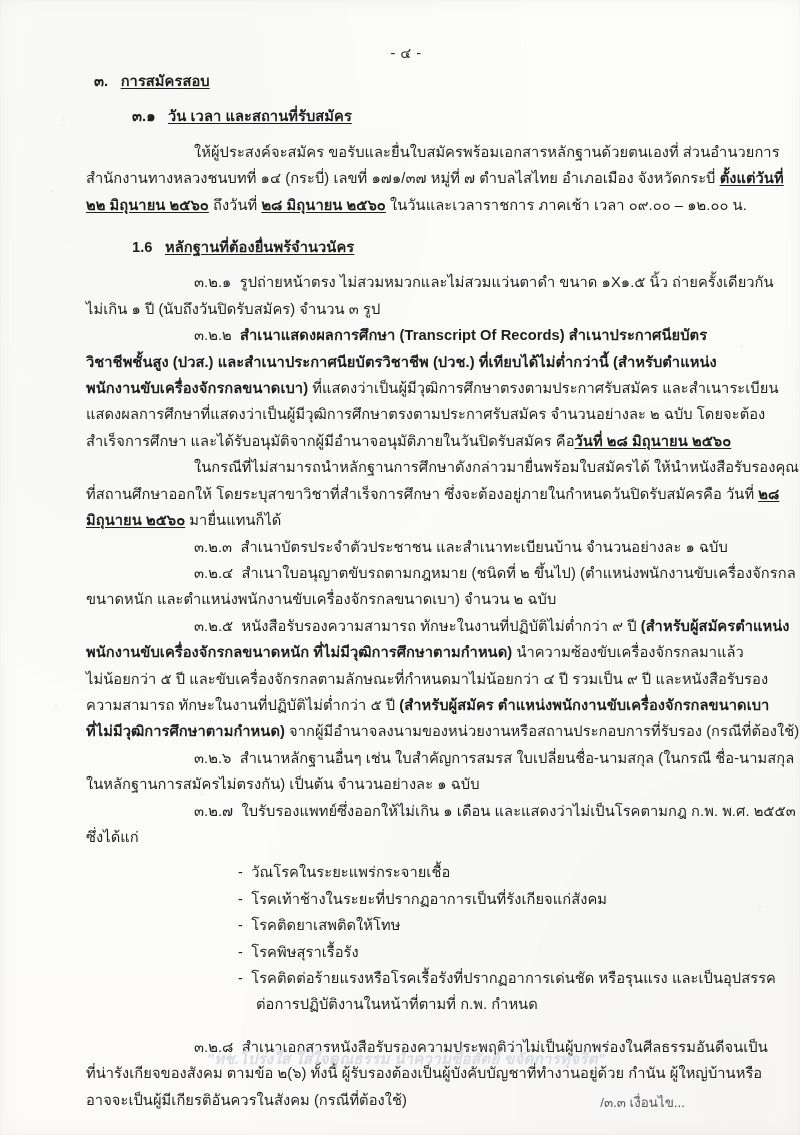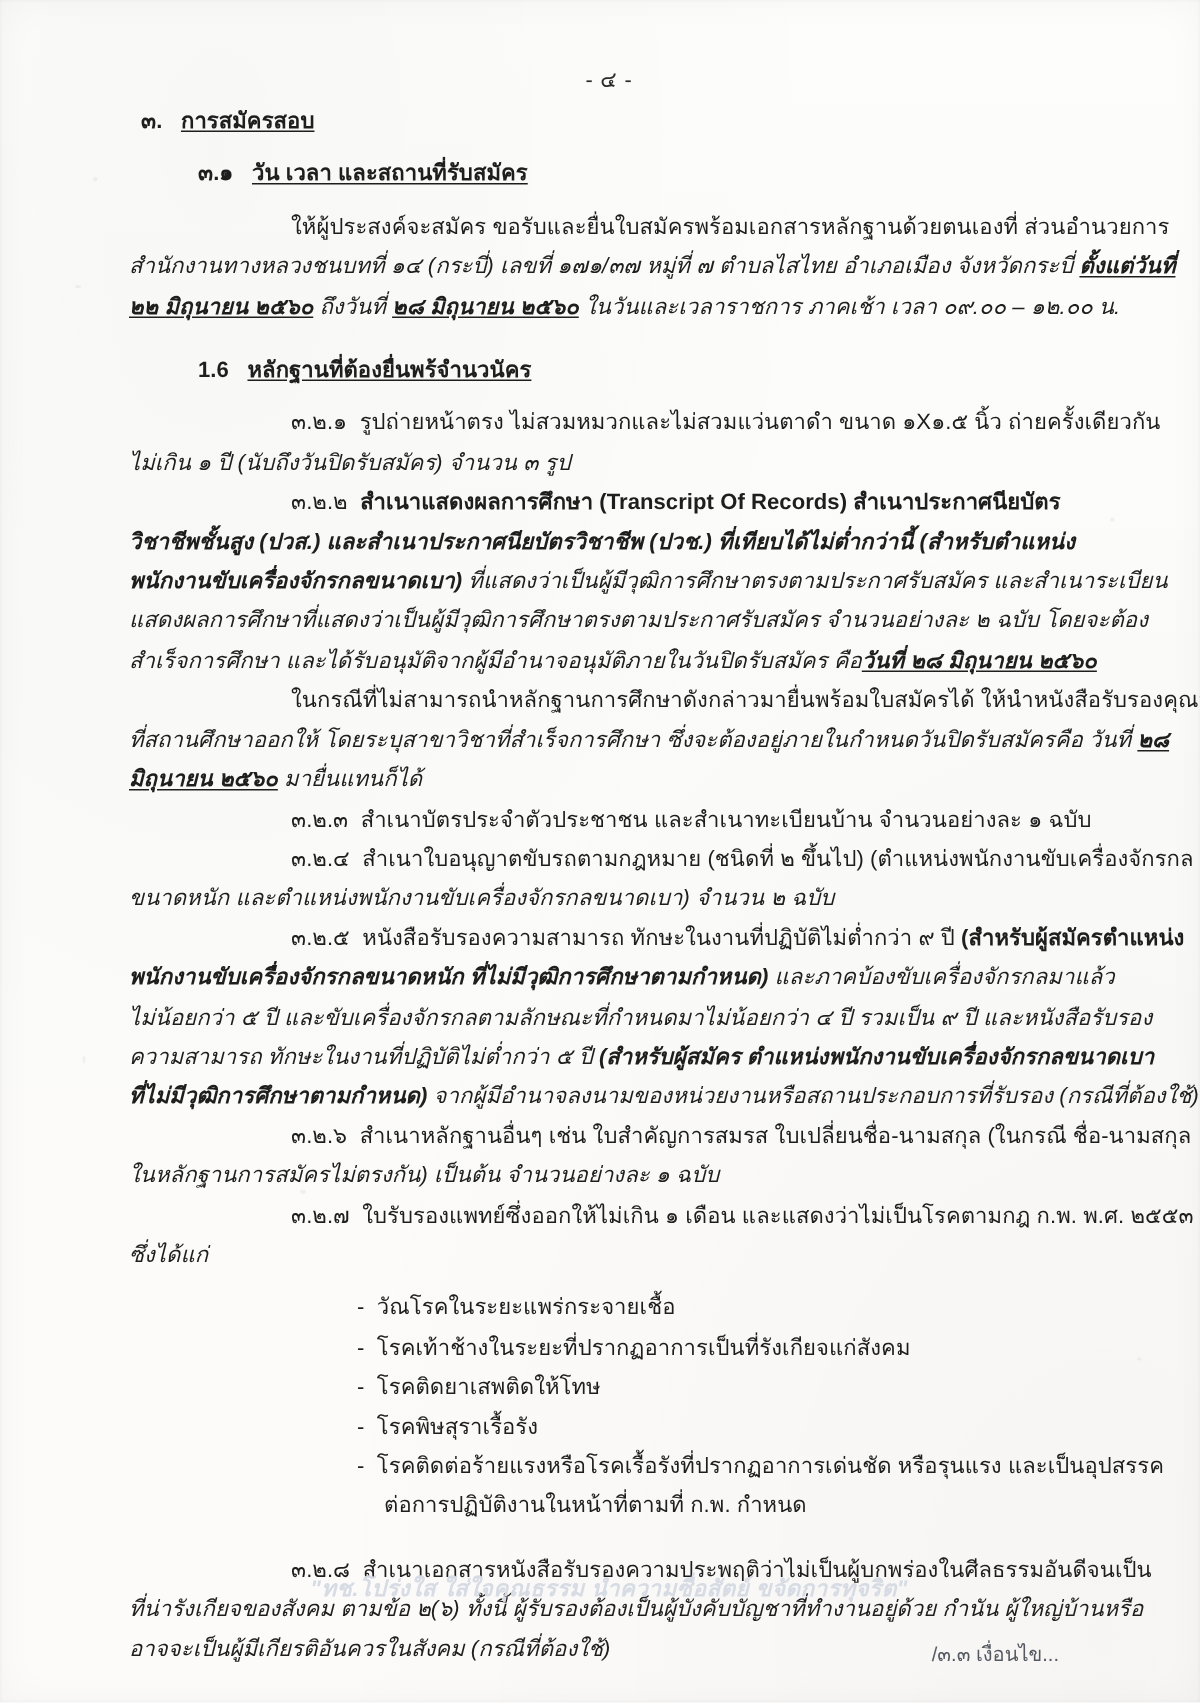--- a/index.html
+++ b/index.html
@@ -68,21 +68,21 @@
     letter-spacing: 0.05px;
   }
   .b   { font-weight: 700; }
   .bu  { font-weight: 700; text-decoration: underline; text-underline-offset: 2px; text-align: center; }
 
   
   .i-head   { padding-left: 8px; }      
   .i-sub    { padding-left: 46px; }     
   .i-item   { padding-left: 108px; }    
   .i-para   { padding-left: 108px; }    
-  .i-flush  { padding-left: 0px; font-style: italic; }      
+  .i-flush  { padding-left: 0px; }      
   .i-bullet { padding-left: 152px; }
   .i-bullet2{ padding-left: 170px; }
 
   .blank-sm { height: 9px; }
   .blank-md { height: 16px; }
 
   
   .slogan {
     position: absolute;
     left: 0;
@@ -92,21 +92,21 @@
     font-style: italic;
     font-weight: 700;
     font-size: 15px;
     color: #d7dbe4;
     letter-spacing: 0.3px;
     white-space: nowrap;
   }
 
   .page-footer {
     position: absolute;
-    right: 20px;
+    right: 41px;
     top: 1092px;
     font-size: 13.4px;
     color: #555a61;
     white-space: nowrap;
   }
 </style>
 </head>
 <body>
 
 <div class="page">
@@ -204,21 +204,21 @@
     </div>
     <div class="ln i-flush">
       <span>ขนาดหนัก และตำแหน่งพนักงานขับเครื่องจักรกลขนาดเบา)  จำนวน  ๒  ฉบับ</span>
     </div>
 
     <div class="ln i-item">
       <span>๓.๒.๕</span>
       <span>&nbsp;</span><span>หนังสือรับรองความสามารถ  ทักษะในงานที่ปฏิบัติไม่ต่ำกว่า ๙ ปี </span><span class="b">(สำหรับผู้สมัครตำแหน่ง</span>
     </div>
     <div class="ln i-flush">
-      <span class="b">พนักงานขับเครื่องจักรกลขนาดหนัก ที่ไม่มีวุฒิการศึกษาตามกำหนด)</span><span> และภาคบ้องขับเครื่องจักรกลมาแล้ว</span>
+      <span class="b">พนักงานขับเครื่องจักรกลขนาดหนัก ที่ไม่มีวุฒิการศึกษาตามกำหนด)</span><span> นำความซ้องขับเครื่องจักรกลมาแล้ว</span>
     </div>
     <div class="ln i-flush">
       <span>ไม่น้อยกว่า ๕ ปี และขับเครื่องจักรกลตามลักษณะที่กำหนดมาไม่น้อยกว่า ๔ ปี รวมเป็น ๙ ปี  และหนังสือรับรอง</span>
     </div>
     <div class="ln i-flush">
       <span>ความสามารถ ทักษะในงานที่ปฏิบัติไม่ต่ำกว่า ๕ ปี  </span><span class="b">(สำหรับผู้สมัคร ตำแหน่งพนักงานขับเครื่องจักรกลขนาดเบา</span>
     </div>
     <div class="ln i-flush">
       <span class="b">ที่ไม่มีวุฒิการศึกษาตามกำหนด)</span><span> จากผู้มีอำนาจลงนามของหน่วยงานหรือสถานประกอบการที่รับรอง (กรณีที่ต้องใช้)</span>
     </div>

